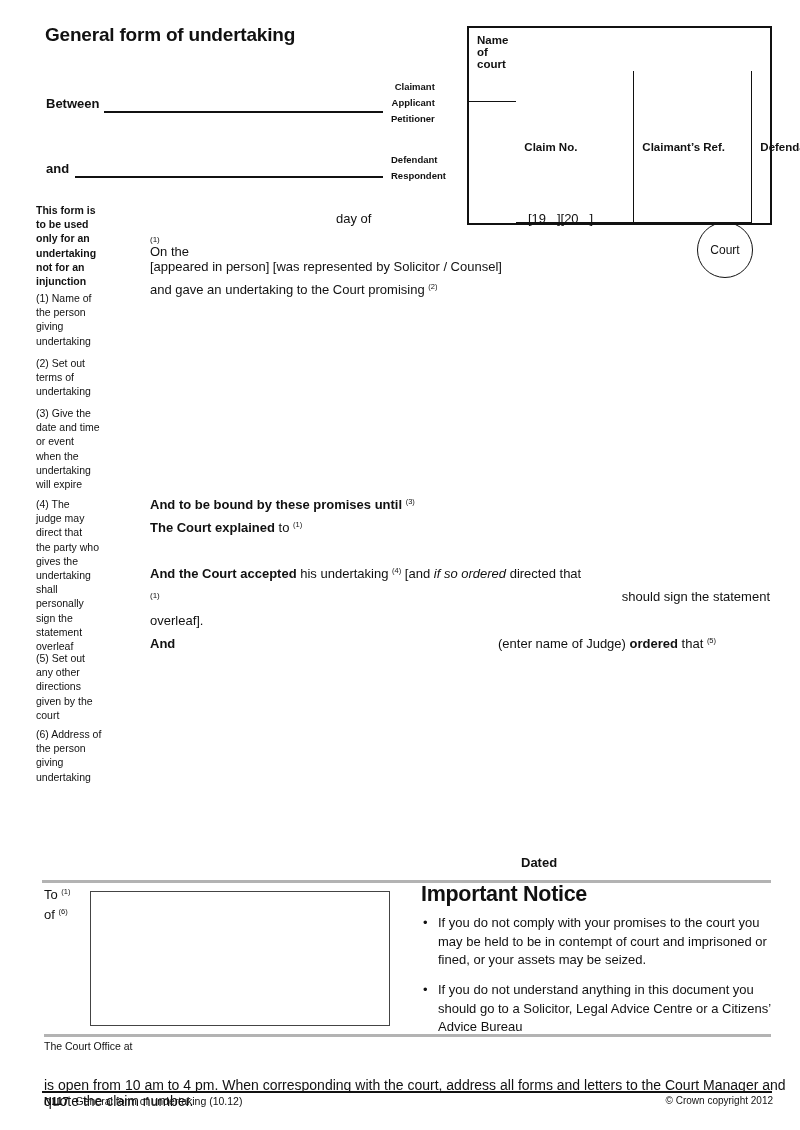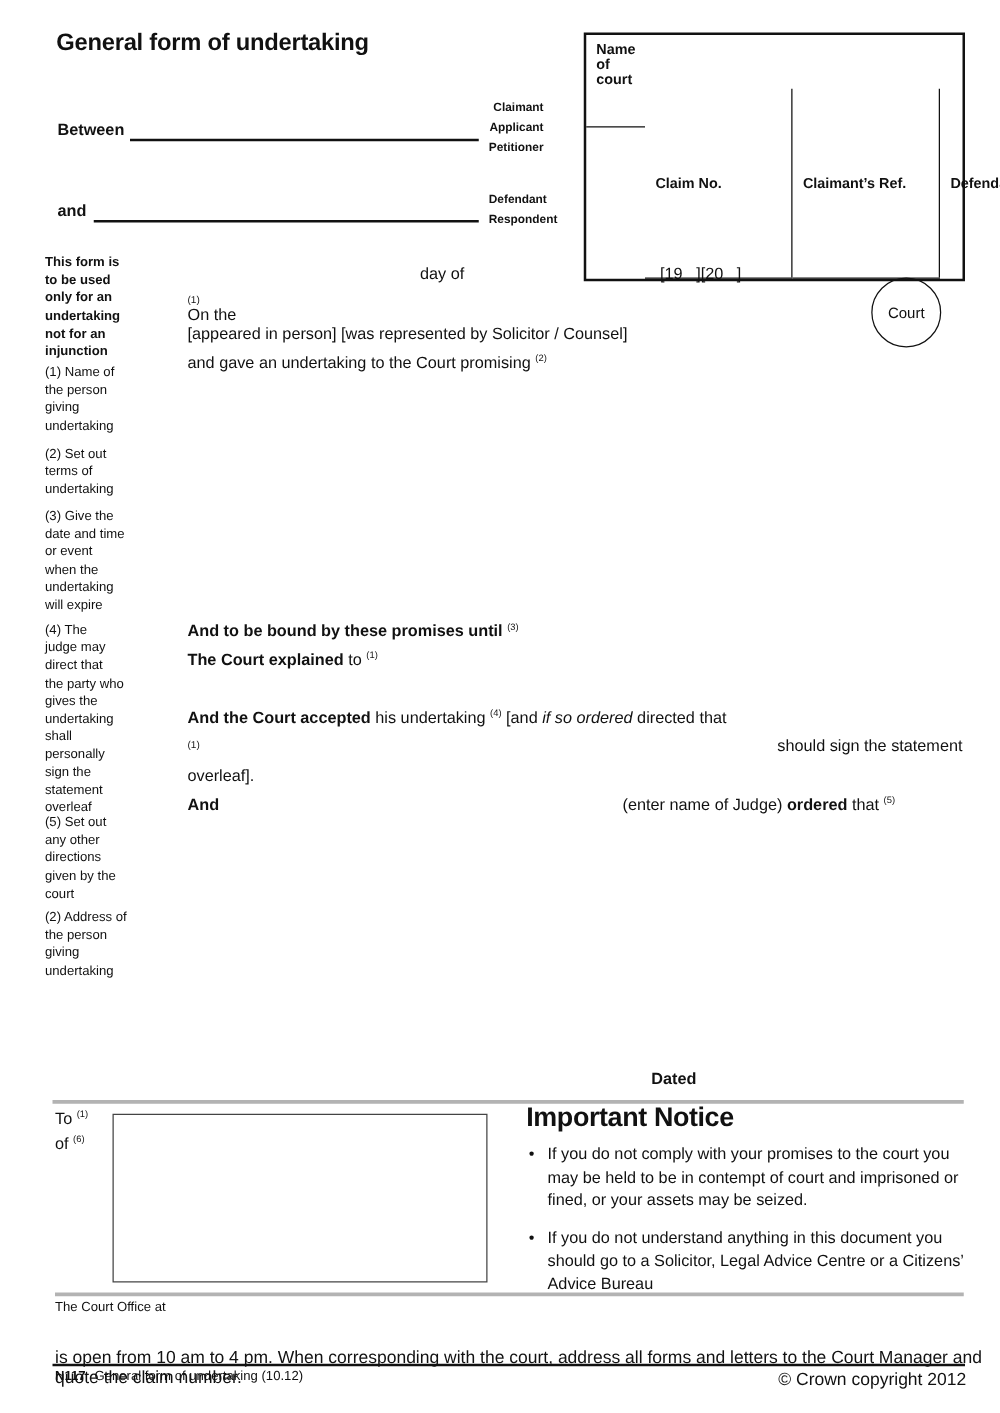--- a/index.html
+++ b/index.html
@@ -39,21 +39,21 @@
   .addr-box{left:90px;top:891px;width:300px;height:135px;border:1px solid #444;box-sizing:border-box;}
 
   .notice-heading{left:421px;top:882px;font-size:21.5px;font-weight:bold;letter-spacing:-0.3px;}
   .bullet{left:423px;width:352px;display:flex;font-size:13px;line-height:18.7px;}
   .bullet .dot{width:15px;flex:none;}
   .bullet .bt{flex:1;}
 
   .small-print{font-size:10.5px;}
   .footer-left{left:44px;top:1095px;font-size:10.5px;}
   .footer-left .code{font-weight:bold;margin-right:7px;text-align:center;}
-  .footer-right{top:1095px;right:27px;font-size:14px;}
+  .footer-right{top:1095px;right:27px;font-size:10px;}
 </style>
 </head>
 <body>
 
 <div class="page">
 
   <div class="abs title">General form of undertaking</div>
 
   <div class="abs court-box">
     <div class="cb-name">
@@ -112,21 +112,21 @@
 shall
 personally
 sign the
 statement
 overleaf</div>
   <div class="abs sidebar-note pre" style="top:651px;">(5) Set out
 any other
 directions
 given by the
 court</div>
-  <div class="abs sidebar-note pre" style="top:727px;">(2) Address of
+  <div class="abs sidebar-note pre" style="top:727px;">(6) Address of
 the person
 giving
 undertaking</div>
 
   <div class="abs body-line" style="left:150px;top:211px;margin-top:33px;">On the</div>
   <div class="abs body-line" style="left:300px;top:211px;margin-left:36px;">day of</div>
   <div class="abs body-line" style="left:528px;top:211px;white-space:pre;">[19   ][20   ]</div>
   <div class="abs fnmark" style="left:150px;top:235px;">(1)</div>
   <div class="abs" style="left:165px;top:234px;width:500px;height:18px;"></div>
 

